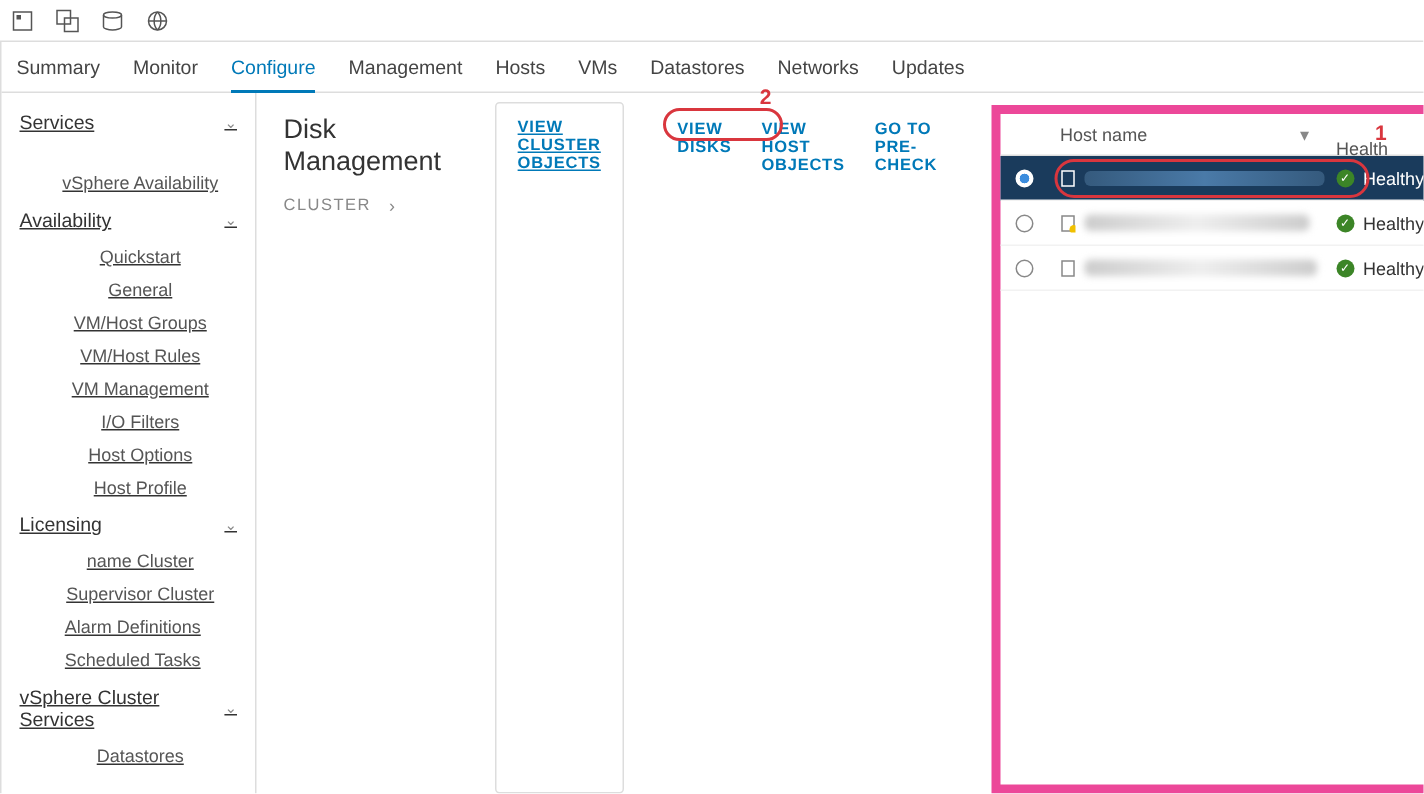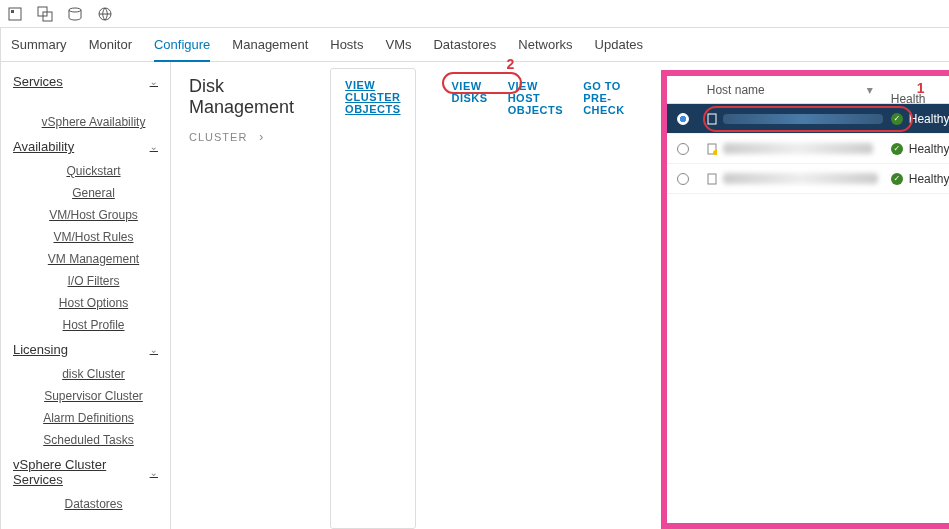--- a/index.html
+++ b/index.html
@@ -232,21 +232,21 @@
         <div class="cfg-item">VM/Host Rules</div>
         <div class="cfg-item">VM Management</div>
         <div class="cfg-item">I/O Filters</div>
         <div class="cfg-item">Host Options</div>
         <div class="cfg-item">Host Profile</div>
 
         <div class="cfg-section">
                 <span>Licensing</span>
                 <span class="caret">⌄</span>
               </div>
-        <div class="cfg-item">disk Cluster</div>
+        <div class="cfg-item">name Cluster</div>
         <div class="cfg-item">Supervisor Cluster</div>
         <div class="cfg-item" style="padding-left:12px">Alarm Definitions</div>
         <div class="cfg-item" style="padding-left:12px">Scheduled Tasks</div>
 
         <div class="cfg-section">
                 <span>vSphere Cluster Services</span>
                 <span class="caret">⌄</span>
               </div>
         <div class="cfg-item">Datastores</div>
 

